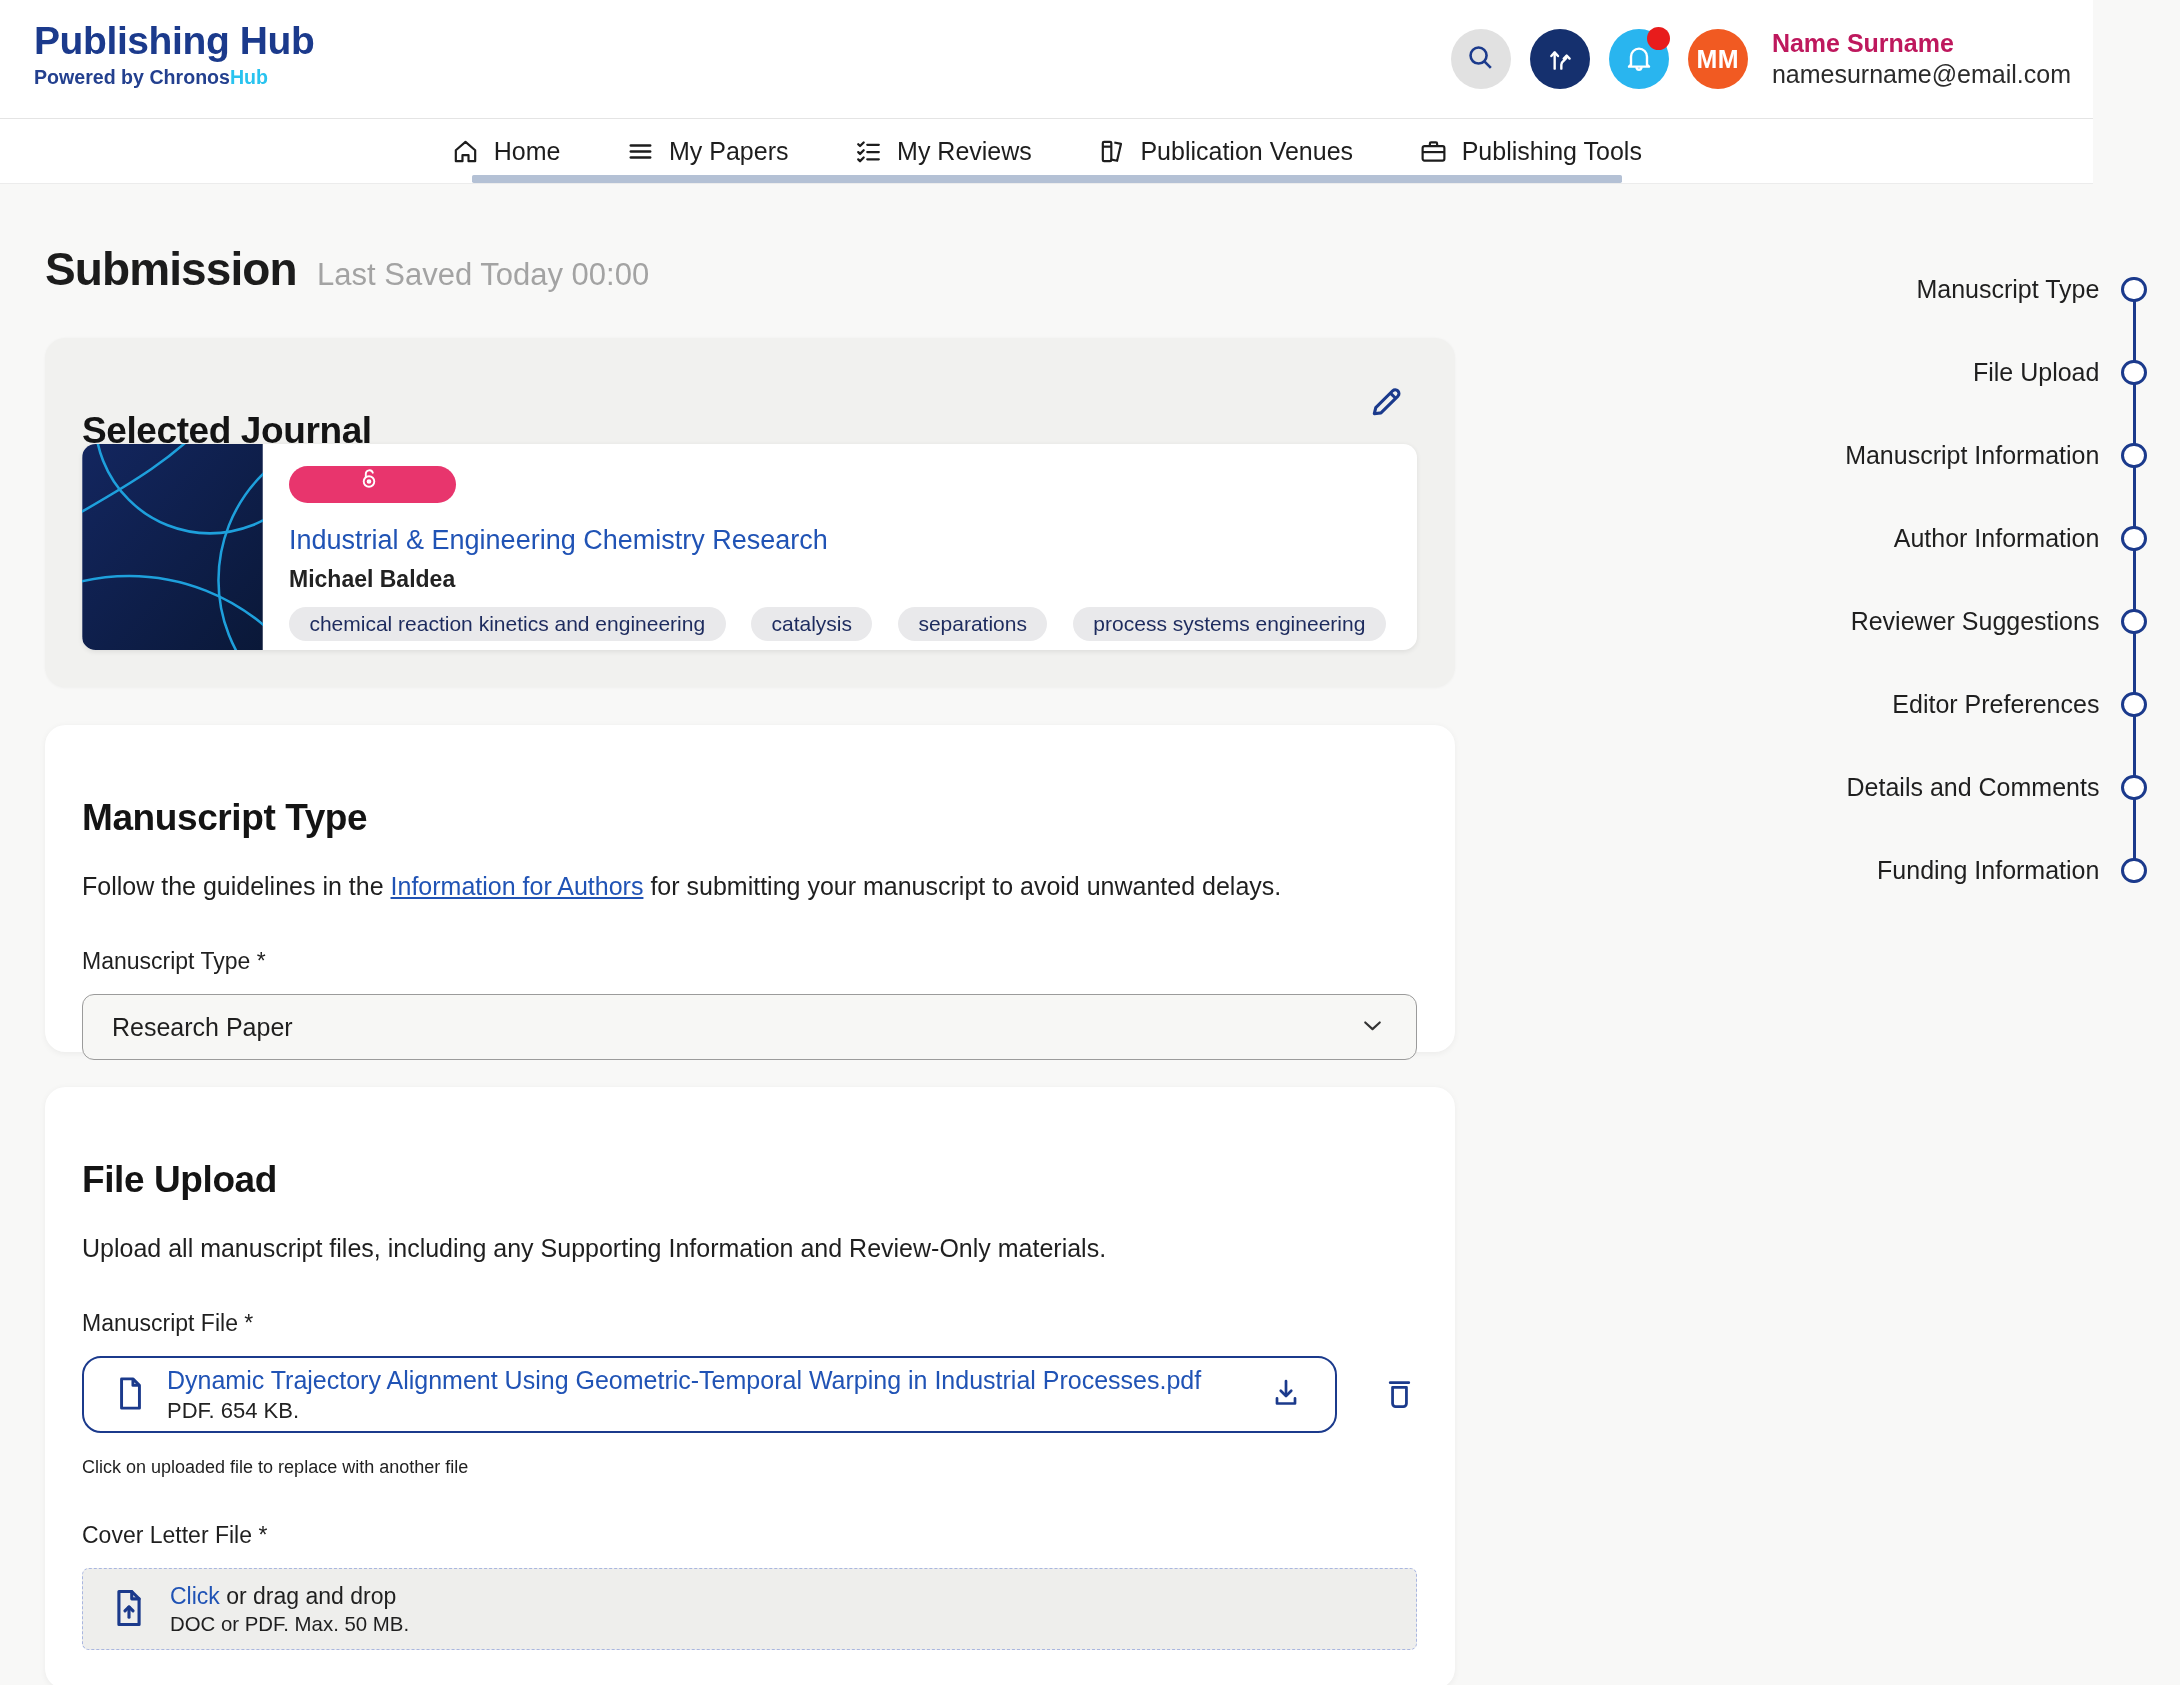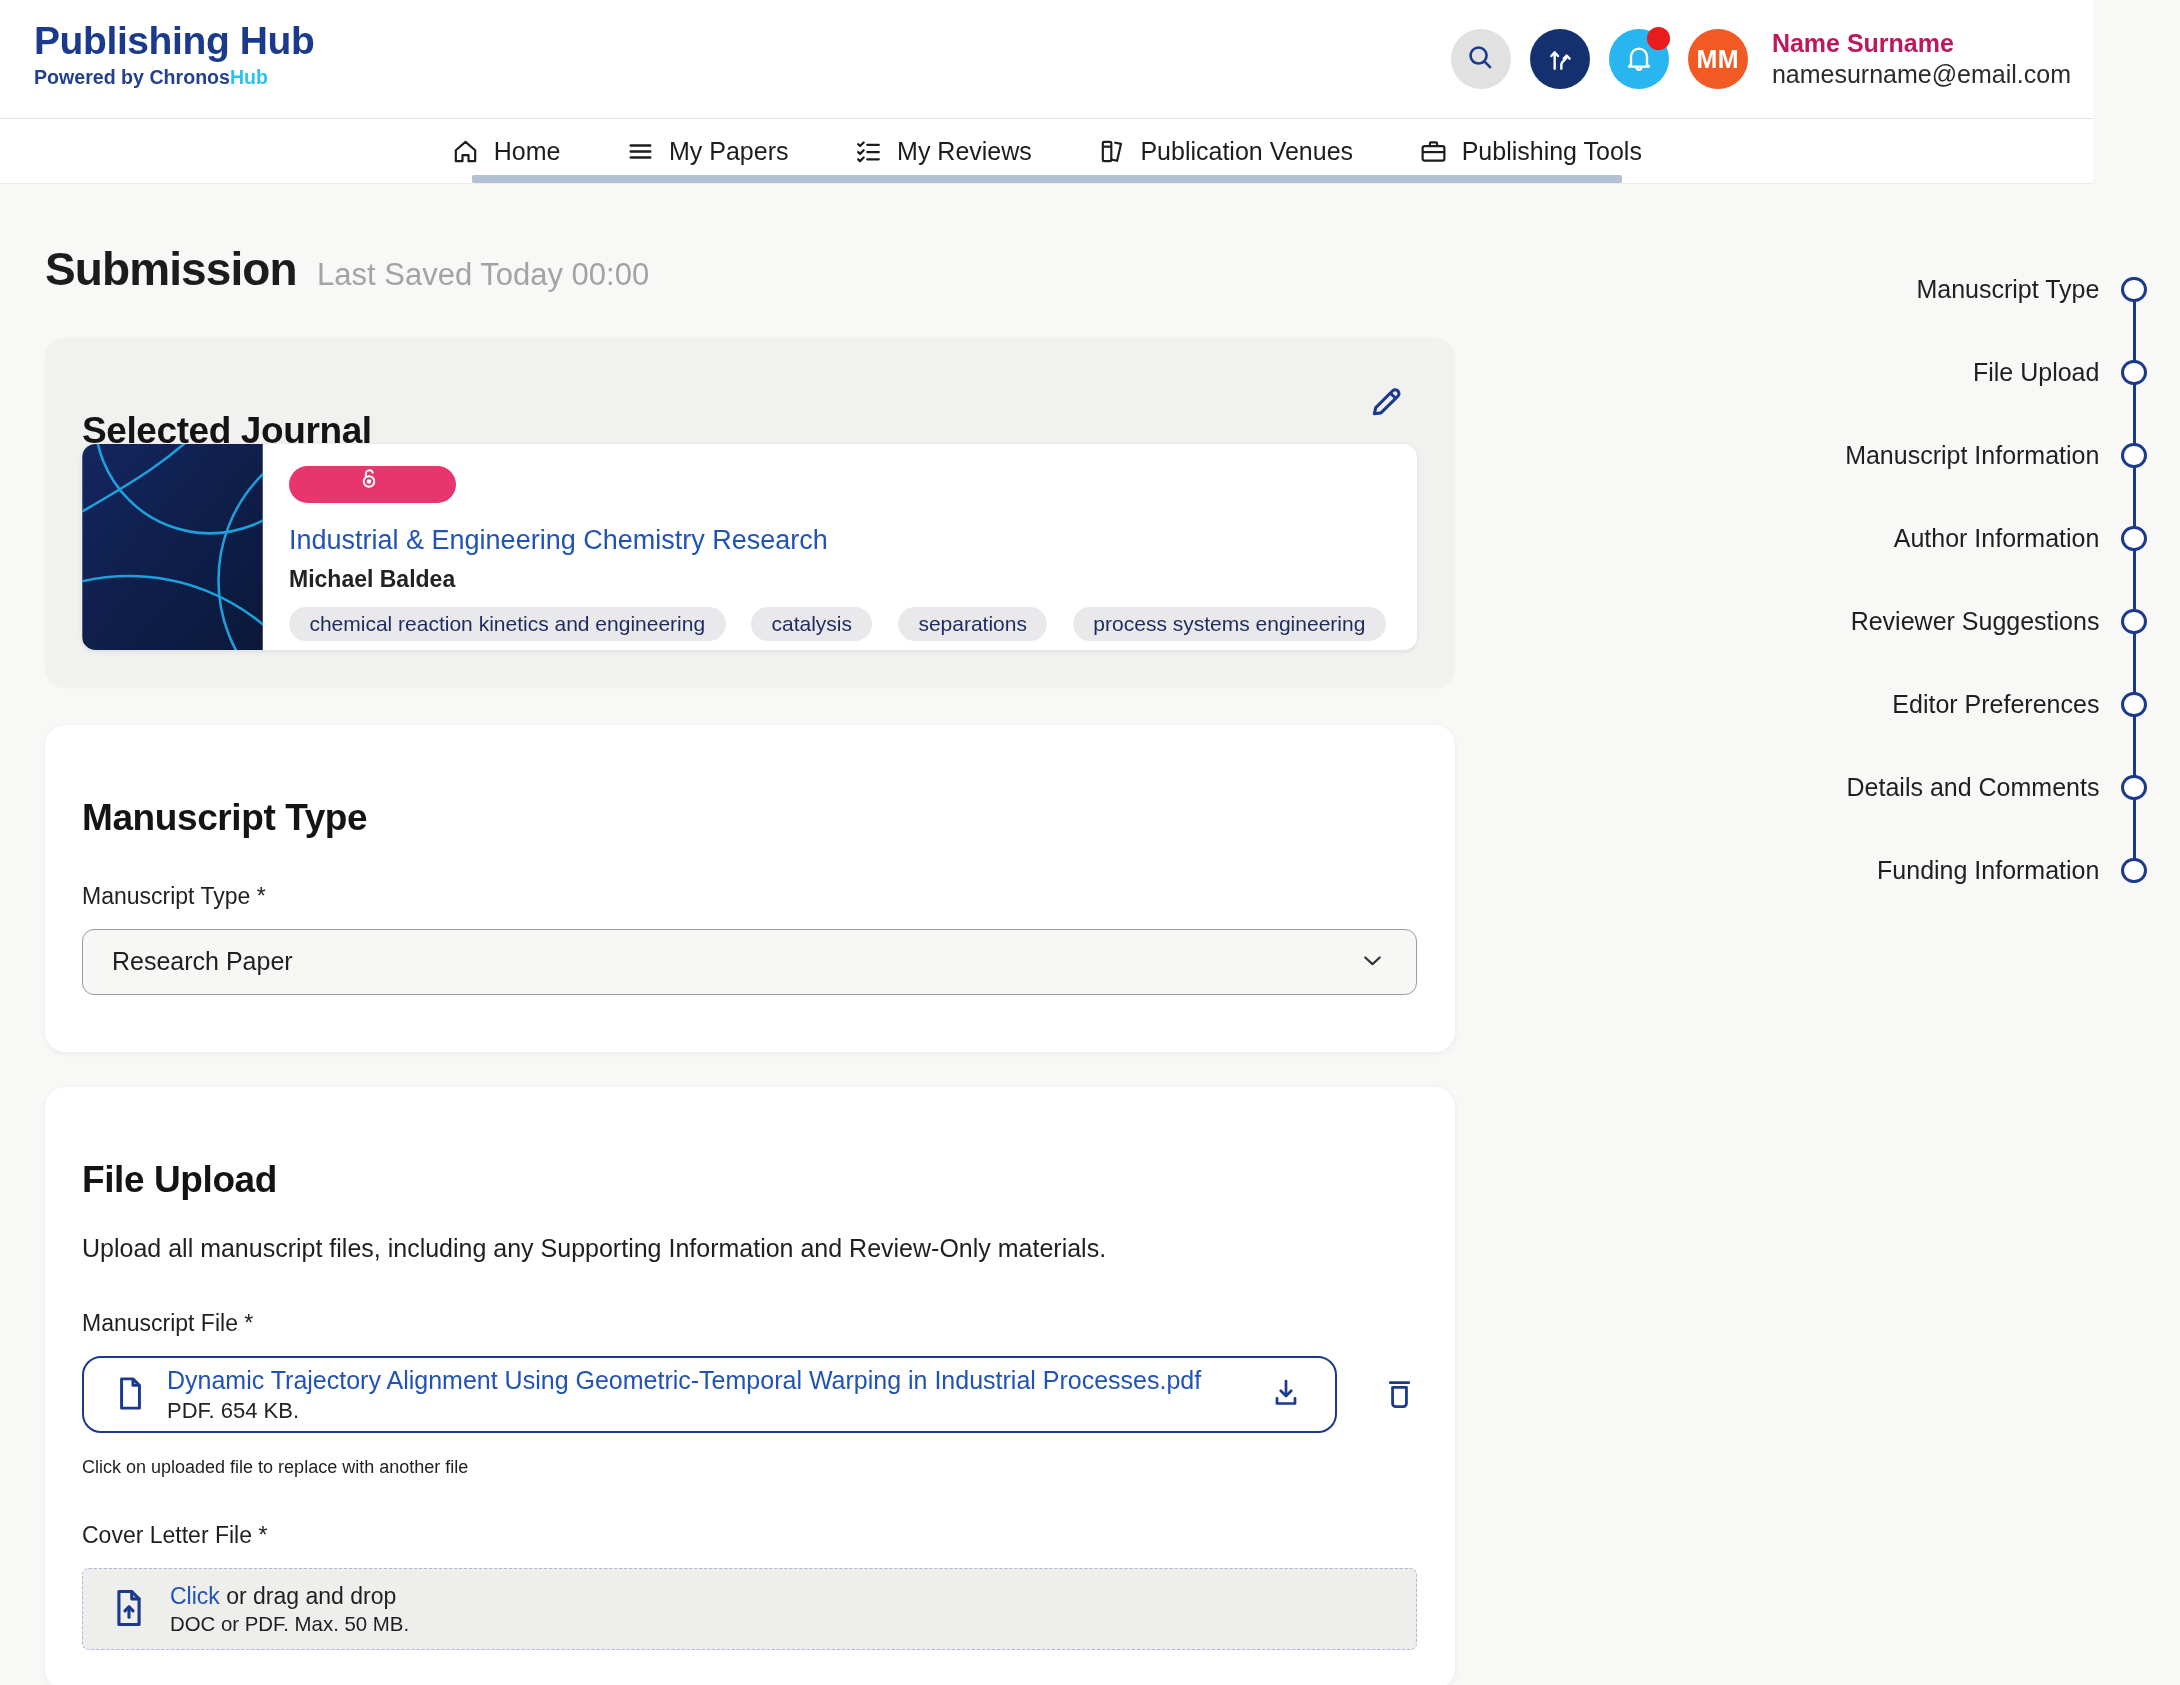--- a/index.html
+++ b/index.html
@@ -291,20 +291,21 @@
             <span class="tag">separations</span>
             <span class="tag">process systems engineering</span>
 
           </div>
         </div>
       </div>
     </section>
 
     <section class="card white mtype-card">
       <h2 class="card-heading">Manuscript Type</h2>
+      <p class="body-text"><span>Follow the guidelines in the </span><span class="inline-link">Information for Authors</span><span> for submitting your manuscript to avoid unwanted delays.</span></p>
       <div class="field-label">Manuscript Type *</div>
       <div class="select">
         <span class="select-value">Research Paper</span>
         <span>
           <svg width="29" height="29" viewBox="0 0 24 24" fill="none" stroke="#333" stroke-width="1.8" stroke-linecap="round" stroke-linejoin="round">
               <polyline points="6,9.5 12,15 18,9.5"></polyline>
             </svg>
         </span>
       </div>
     </section>

